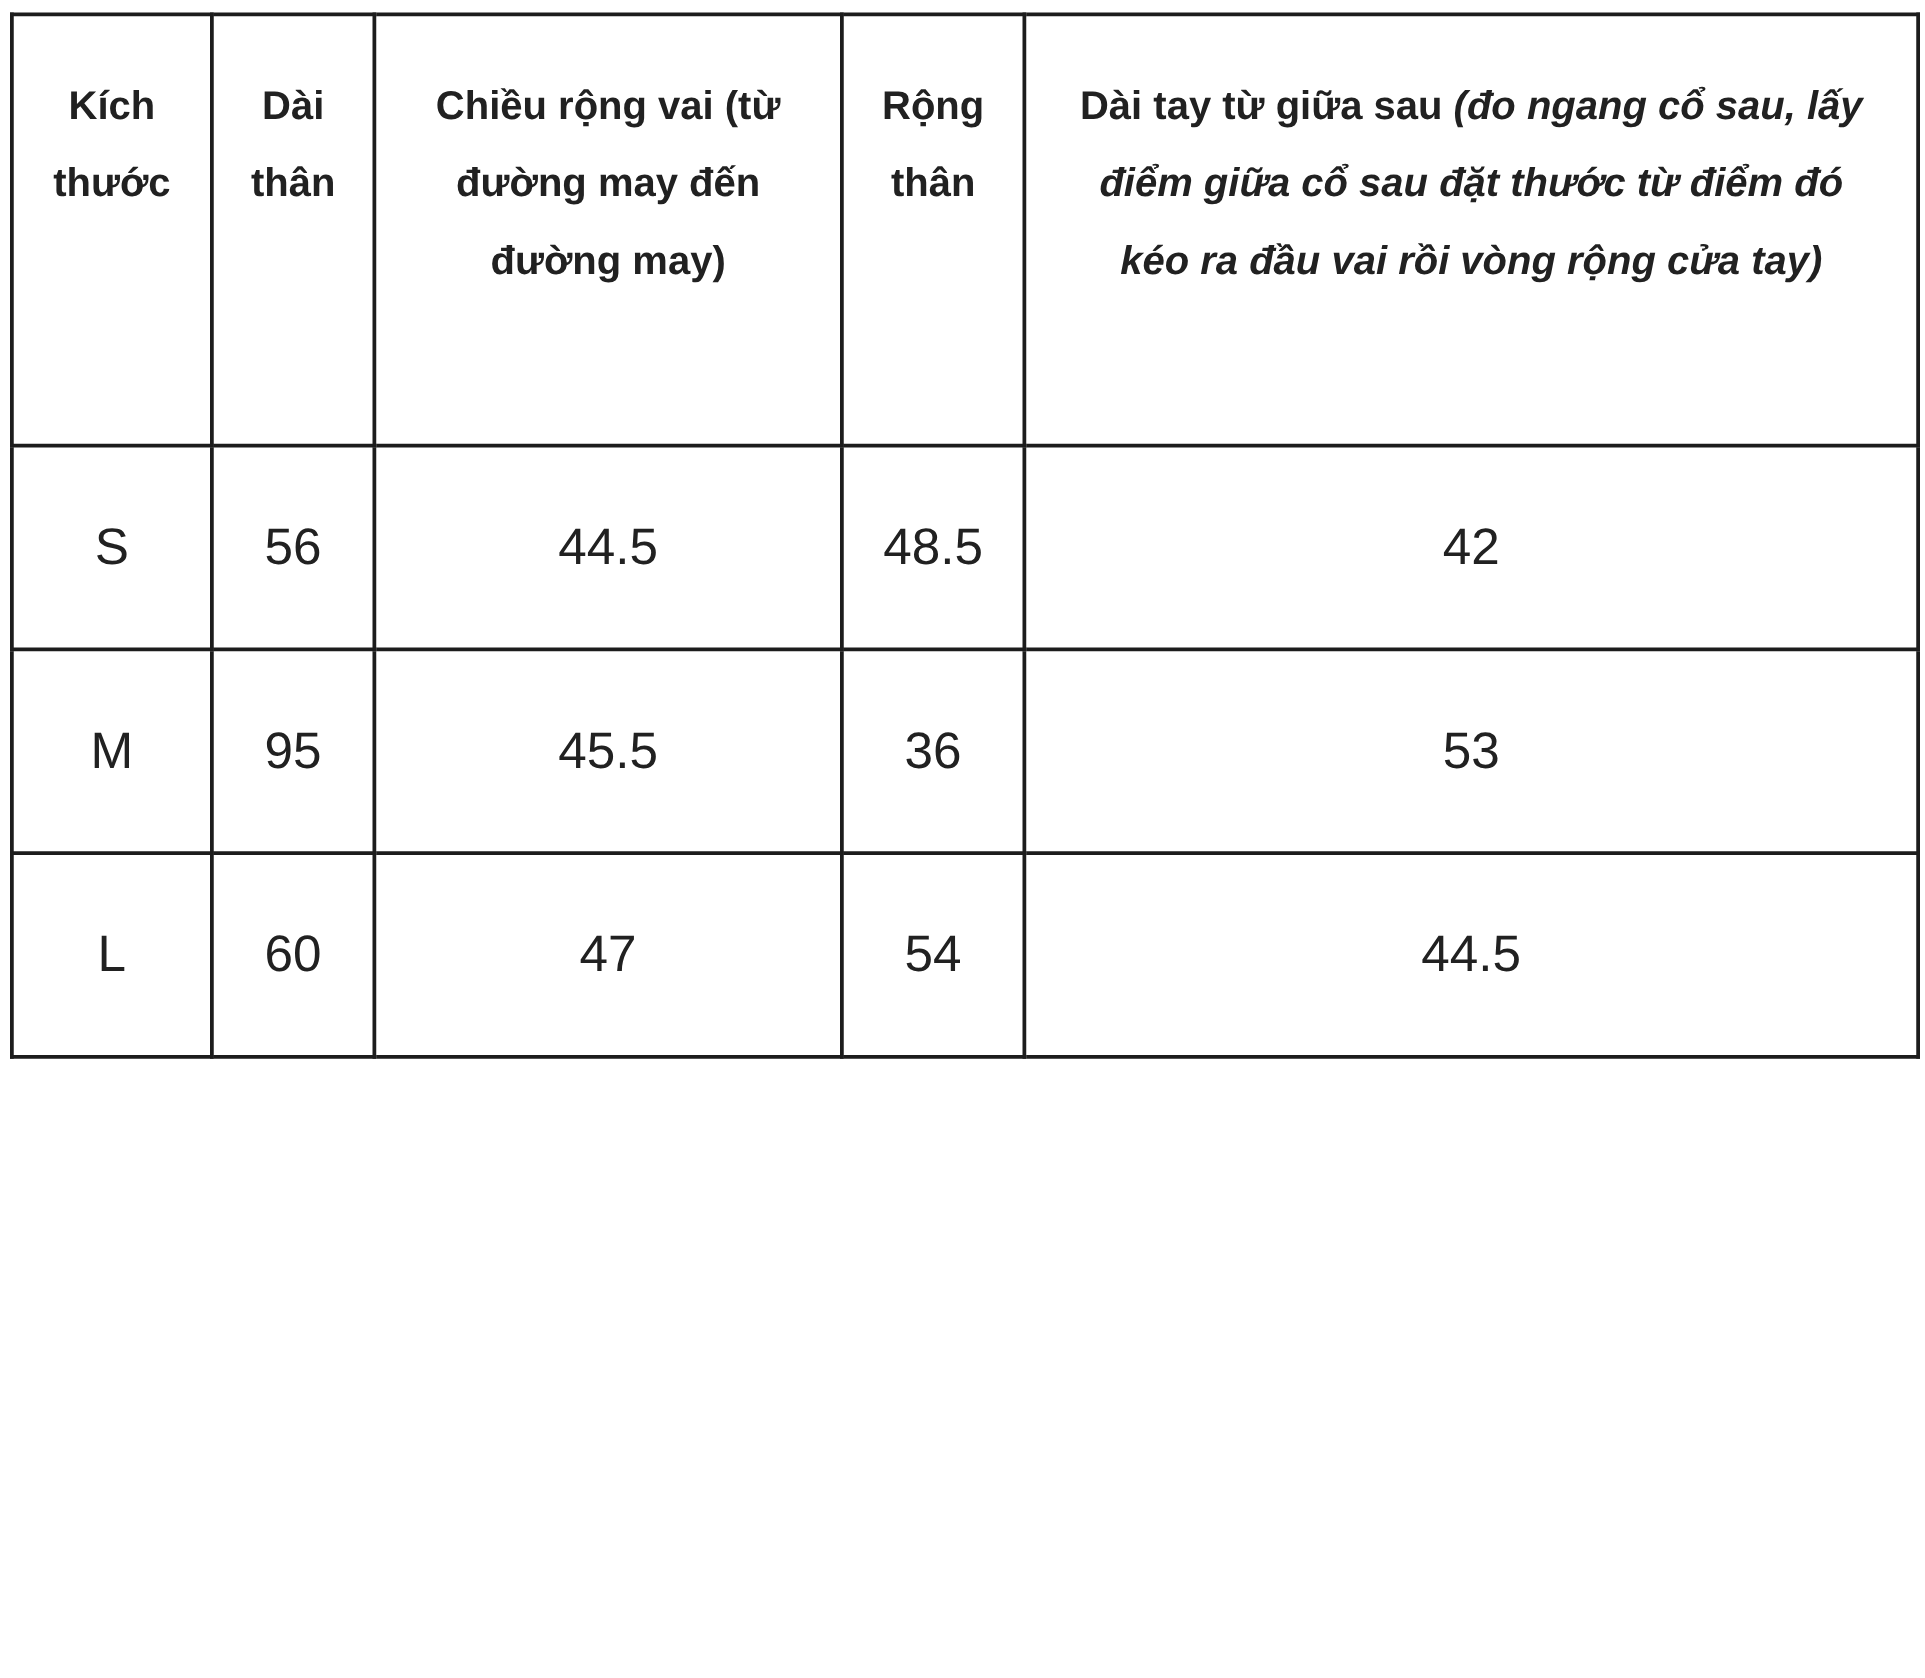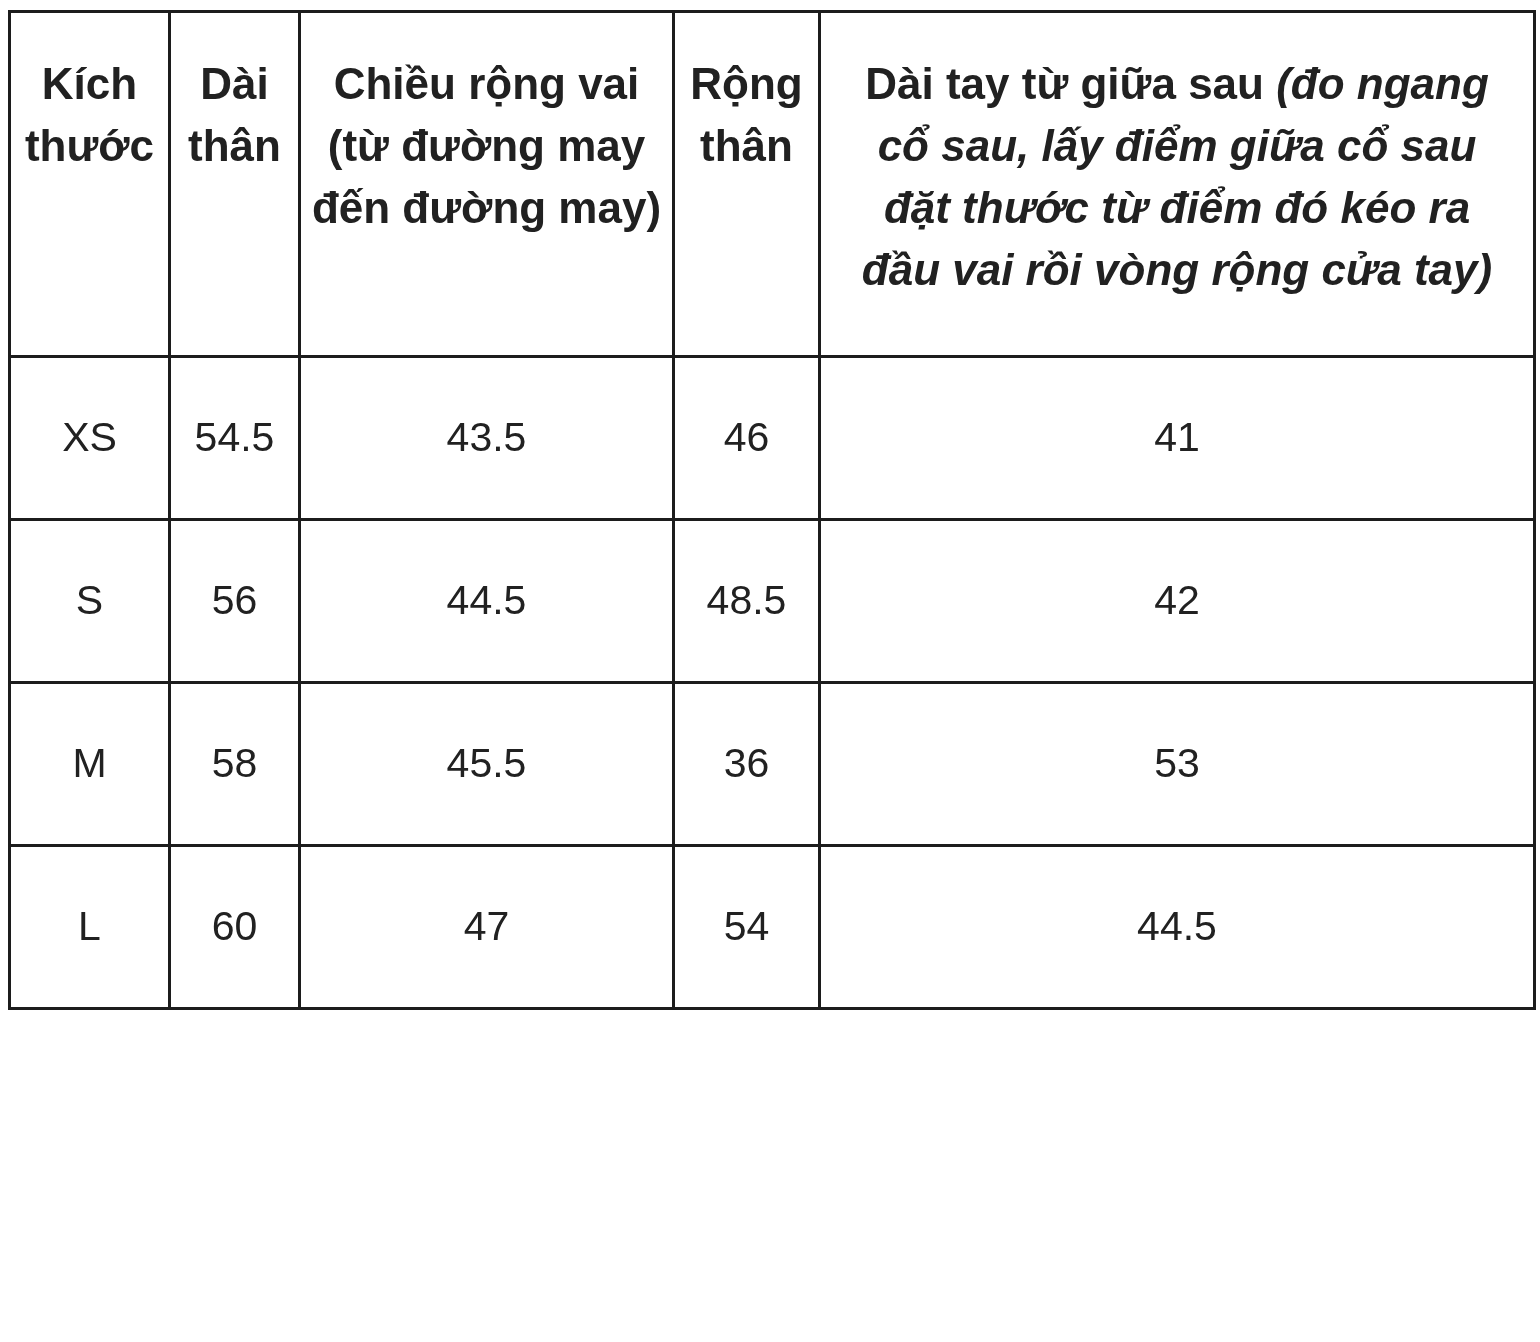--- a/index.html
+++ b/index.html
@@ -33,21 +33,21 @@
   table.size-chart td{
     border:3px solid var(--border-color);
     text-align:center;
     background:var(--bg-color);
     overflow:hidden;
   }
   table.size-chart th{
     vertical-align:top;
     padding:40px 10px 0 10px;
     font-weight:bold;
-    font-size:44px;
+    font-size:32px;
     line-height:62px;
     height:302px; 
   }
   table.size-chart th.col-sleeve{
     padding-left:38px;
     padding-right:38px;
   }
   table.size-chart td{
     vertical-align:middle;
     font-weight:normal;
@@ -85,36 +85,29 @@
         <th>
           <span>Rộng thân</span>
         </th>
         <th class="col-sleeve">
           <span>Dài tay từ giữa sau </span><span class="note-italic">(đo ngang cổ sau, lấy điểm giữa cổ sau đặt thước từ điểm đó kéo ra đầu vai rồi vòng rộng cửa tay)</span>
         </th>
       </tr>
     </thead>
     <tbody>
       <tr>
-        <td>XS</td>
-        <td>54.5</td>
-        <td>43.5</td>
-        <td>46</td>
-        <td>41</td>
-      </tr>
-      <tr>
         <td>S</td>
         <td>56</td>
         <td>44.5</td>
         <td>48.5</td>
         <td>42</td>
       </tr>
       <tr>
         <td>M</td>
-        <td>58</td>
+        <td>95</td>
         <td>45.5</td>
         <td>36</td>
         <td>53</td>
       </tr>
       <tr>
         <td>L</td>
         <td>60</td>
         <td>47</td>
         <td>54</td>
         <td>44.5</td>

